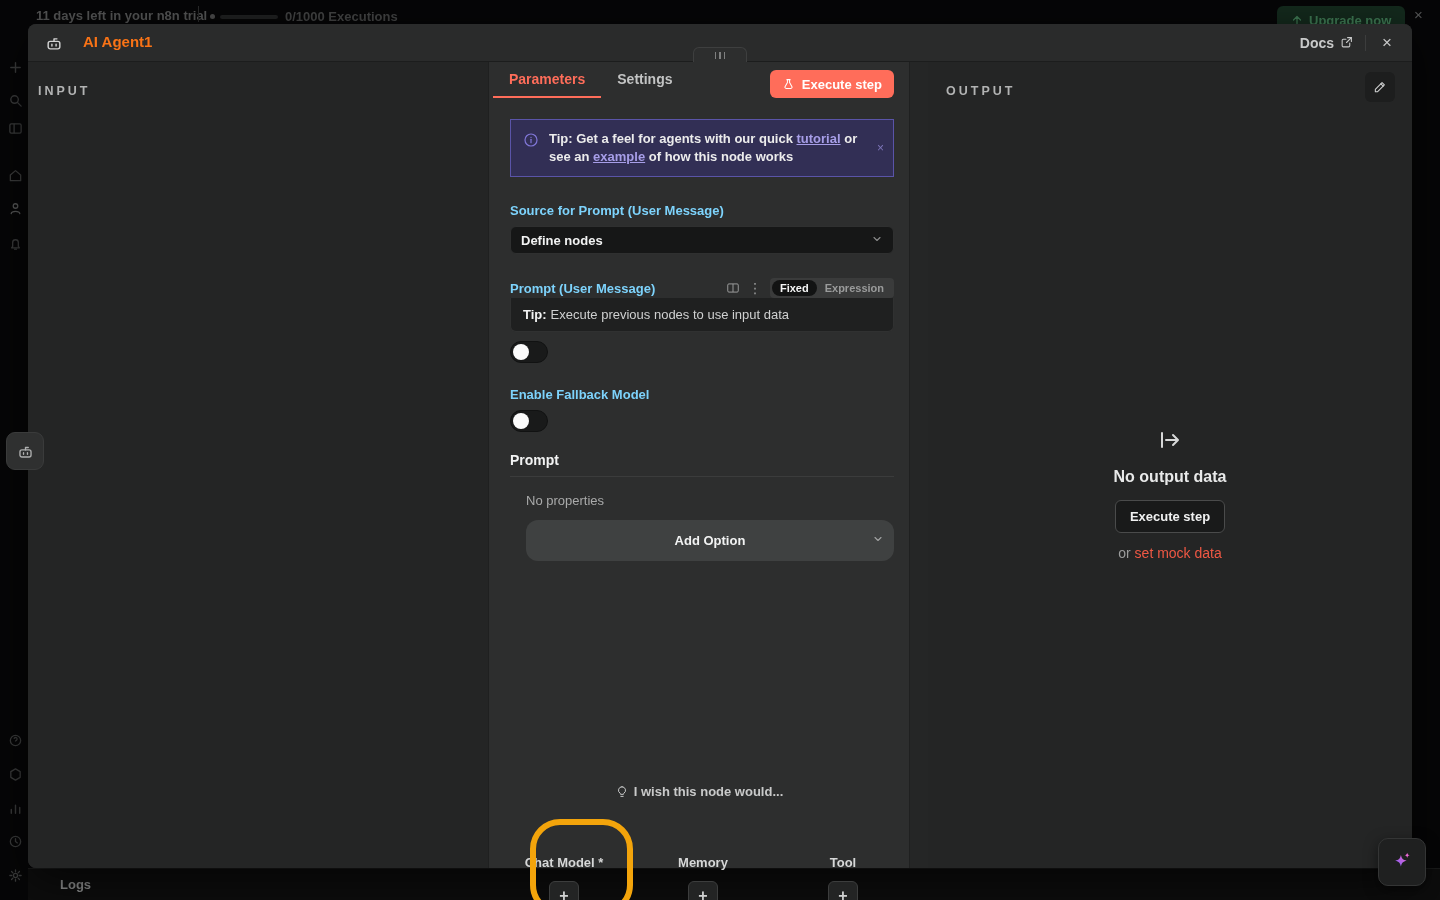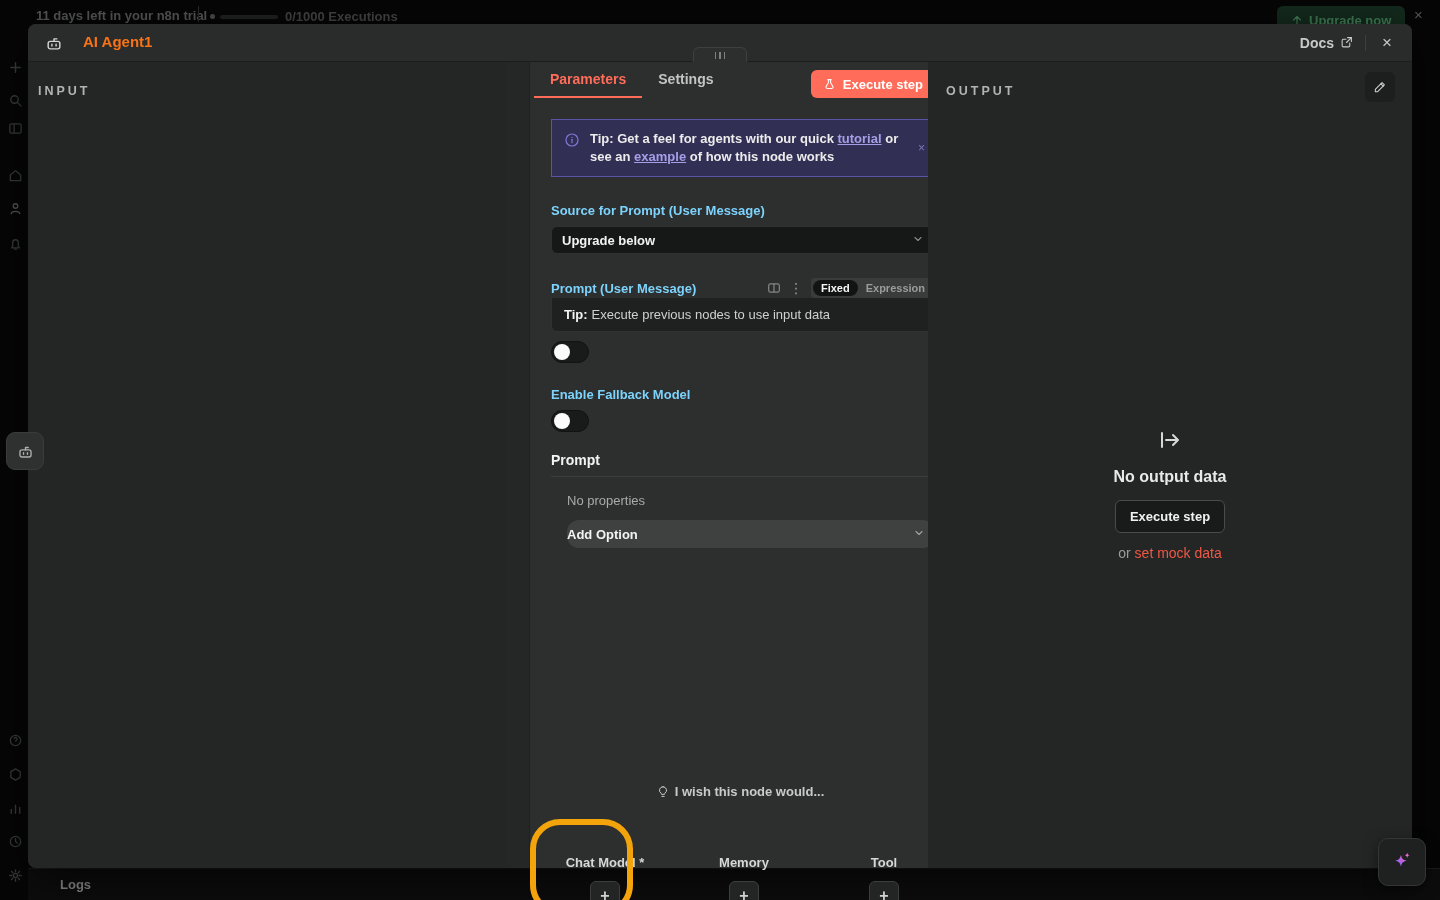--- a/index.html
+++ b/index.html
@@ -37,21 +37,21 @@
   .hdr-divider { width:1px; height:16px; background:#3c3d3d; }
   .modal-close { color:#c6c7c7; font-size:17px; line-height:1; cursor:pointer; padding:2px 4px; }
 
   .drag-tab { position:absolute; left:665px; top:23px; width:54px; height:15px; background:#2d2e2e;
     border:1px solid #3e3f3f; border-bottom:none; border-radius:6px 6px 0 0;
     display:flex; align-items:center; justify-content:center; gap:3px; }
   .drag-tab i { width:1.5px; height:7px; background:#7e7f7f; display:block; }
 
   .pane { position:absolute; top:38px; bottom:0; }
   .pane-input  { left:0;    width:478px; background:#242525; border-radius:0 0 0 8px; }
-  .pane-center { left:501px; width:422px; background:#2d2e2e; border-left:1px solid #1f2020; border-right:1px solid #1f2020; }
+  .pane-center { left:460px; width:422px; background:#2d2e2e; border-left:1px solid #1f2020; border-right:1px solid #1f2020; }
   .pane-output { left:900px; width:484px; background:#242525; border-radius:0 0 8px 0; }
 
   .pane-title { position:absolute; top:22px; font-size:12.5px; font-weight:700; letter-spacing:3px; color:#b2b3b3; }
   .pane-input  .pane-title { left:10px; }
   .pane-output .pane-title { left:18px; }
 
   .empty-block { position:absolute; left:0; right:0; text-align:center; }
   .pane-input  .empty-block { top:352px; }
   .pane-output .empty-block { top:366px; }
   .empty-icon { color:#d8d9d9; margin-bottom:12px; }
@@ -103,22 +103,22 @@
   .prompt-tip b { color:#f2f3f3; }
 
   .toggle { width:38px; height:22px; border-radius:11px; background:#191a1a; border:1px solid #111212; position:relative; cursor:pointer; }
   .toggle::after { content:""; position:absolute; left:2px; top:2px; width:16px; height:16px; border-radius:50%; background:#fbfbfb; }
   .toggle-a { margin-top:9px; }
   .toggle-b { margin-top:8px; }
   .fallback-label { margin-top:24px; }
 
   .options-title { margin-top:20px; font-size:14px; font-weight:700; color:#f2f3f3; padding-bottom:8px; border-bottom:1px solid #3b3c3c; }
   .no-props { margin:16px 0 0 16px; font-size:13px; color:#a9aaaa; }
-  .add-option { margin:12px 0 0 16px; width:calc(100% - 16px); height:28px; position:relative; background:#3f4141; border-radius:12px;
-    display:flex; align-items:center; justify-content:flex-start; color:#f2f3f3; font-size:13px; font-weight:700; cursor:pointer; }
+  .add-option { margin:12px 0 0 16px; width:calc(100% - 16px); height:41px; position:relative; background:#3f4141; border-radius:12px;
+    display:flex; align-items:center; justify-content:center; color:#f2f3f3; font-size:13px; font-weight:700; cursor:pointer; }
   .add-option .chev { position:absolute; right:10px; color:#a2a3a3; }
 
   .wish-row { position:absolute; left:0; right:0; top:722px; display:flex; align-items:center; justify-content:center; gap:5px;
     color:#c9caca; font-size:13px; font-weight:600; cursor:pointer; }
 
   .conn { position:absolute; width:120px; text-align:center; top:793px; }
   .conn-chat { left:15px; } .conn-memory { left:154px; } .conn-tool { left:294px; }
   .conn-label { font-size:13px; font-weight:600; color:#d6d7d7; }
   .conn-plus { margin:11px auto 0; width:30px; height:30px; background:#232424; border:1px solid #3c3d3d; border-radius:6px;
     color:#d0d1d1; font-size:16px; font-weight:600; display:flex; align-items:center; justify-content:center; cursor:pointer; }
@@ -280,21 +280,21 @@
               </svg>
           </span>
           <span class="tip-text">
             <span>Tip: Get a feel for agents with our quick </span><a>tutorial</a><span> or see an </span><a>example</a><span> of how this node works</span>
           </span>
           <span class="banner-close">×</span>
         </div>
 
         <div class="field-label">Source for Prompt (User Message)</div>
         <div class="select-box">
-          <span>Upgrade below</span>
+          <span>Define nodes</span>
           <span class="chev">
             <svg width="12" height="12" viewBox="0 0 24 24" fill="none" stroke="currentColor" stroke-width="2.2" stroke-linecap="round" stroke-linejoin="round">
                 <path d="M6 9l6 6 6-6"></path>
               </svg>
           </span>
         </div>
 
         <div class="prompt-row">
           <span class="field-label">Prompt (User Message)</span>
           <span class="prompt-icons">

